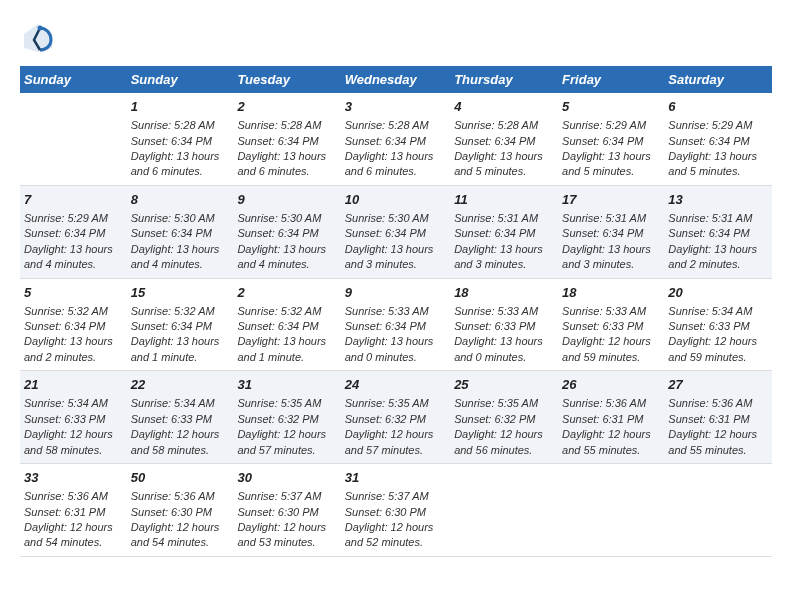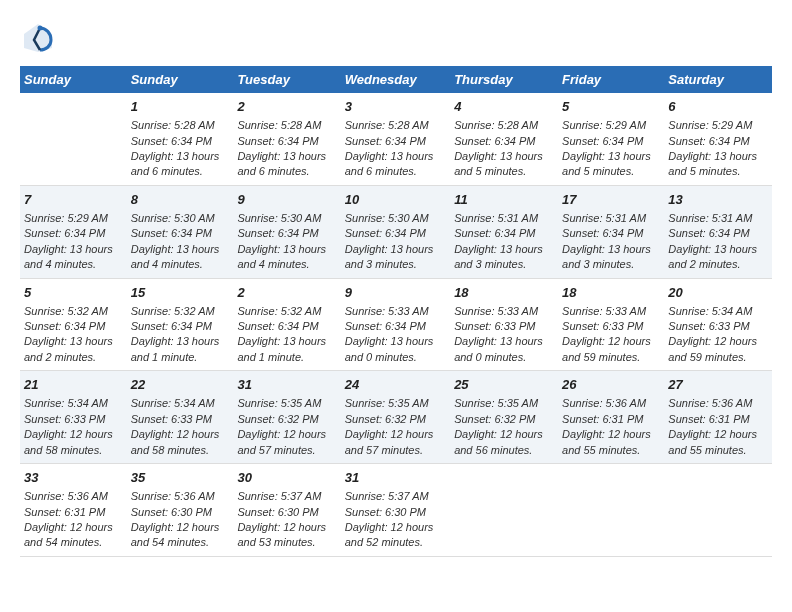--- a/index.html
+++ b/index.html
@@ -313,21 +313,21 @@
       </tr>
       <tr>
         <td>
           <span class="day-number">33</span>
           <div class="day-info" style="white-space: pre-line;">Sunrise: 5:36 AM
 Sunset: 6:31 PM
 Daylight: 12 hours
 and 54 minutes.</div>
         </td>
         <td>
-          <span class="day-number">35</span>
+          <span class="day-number">50</span>
           <div class="day-info" style="white-space: pre-line;">Sunrise: 5:36 AM
 Sunset: 6:30 PM
 Daylight: 12 hours
 and 54 minutes.</div>
         </td>
         <td>
           <span class="day-number">30</span>
           <div class="day-info" style="white-space: pre-line;">Sunrise: 5:37 AM
 Sunset: 6:30 PM
 Daylight: 12 hours

